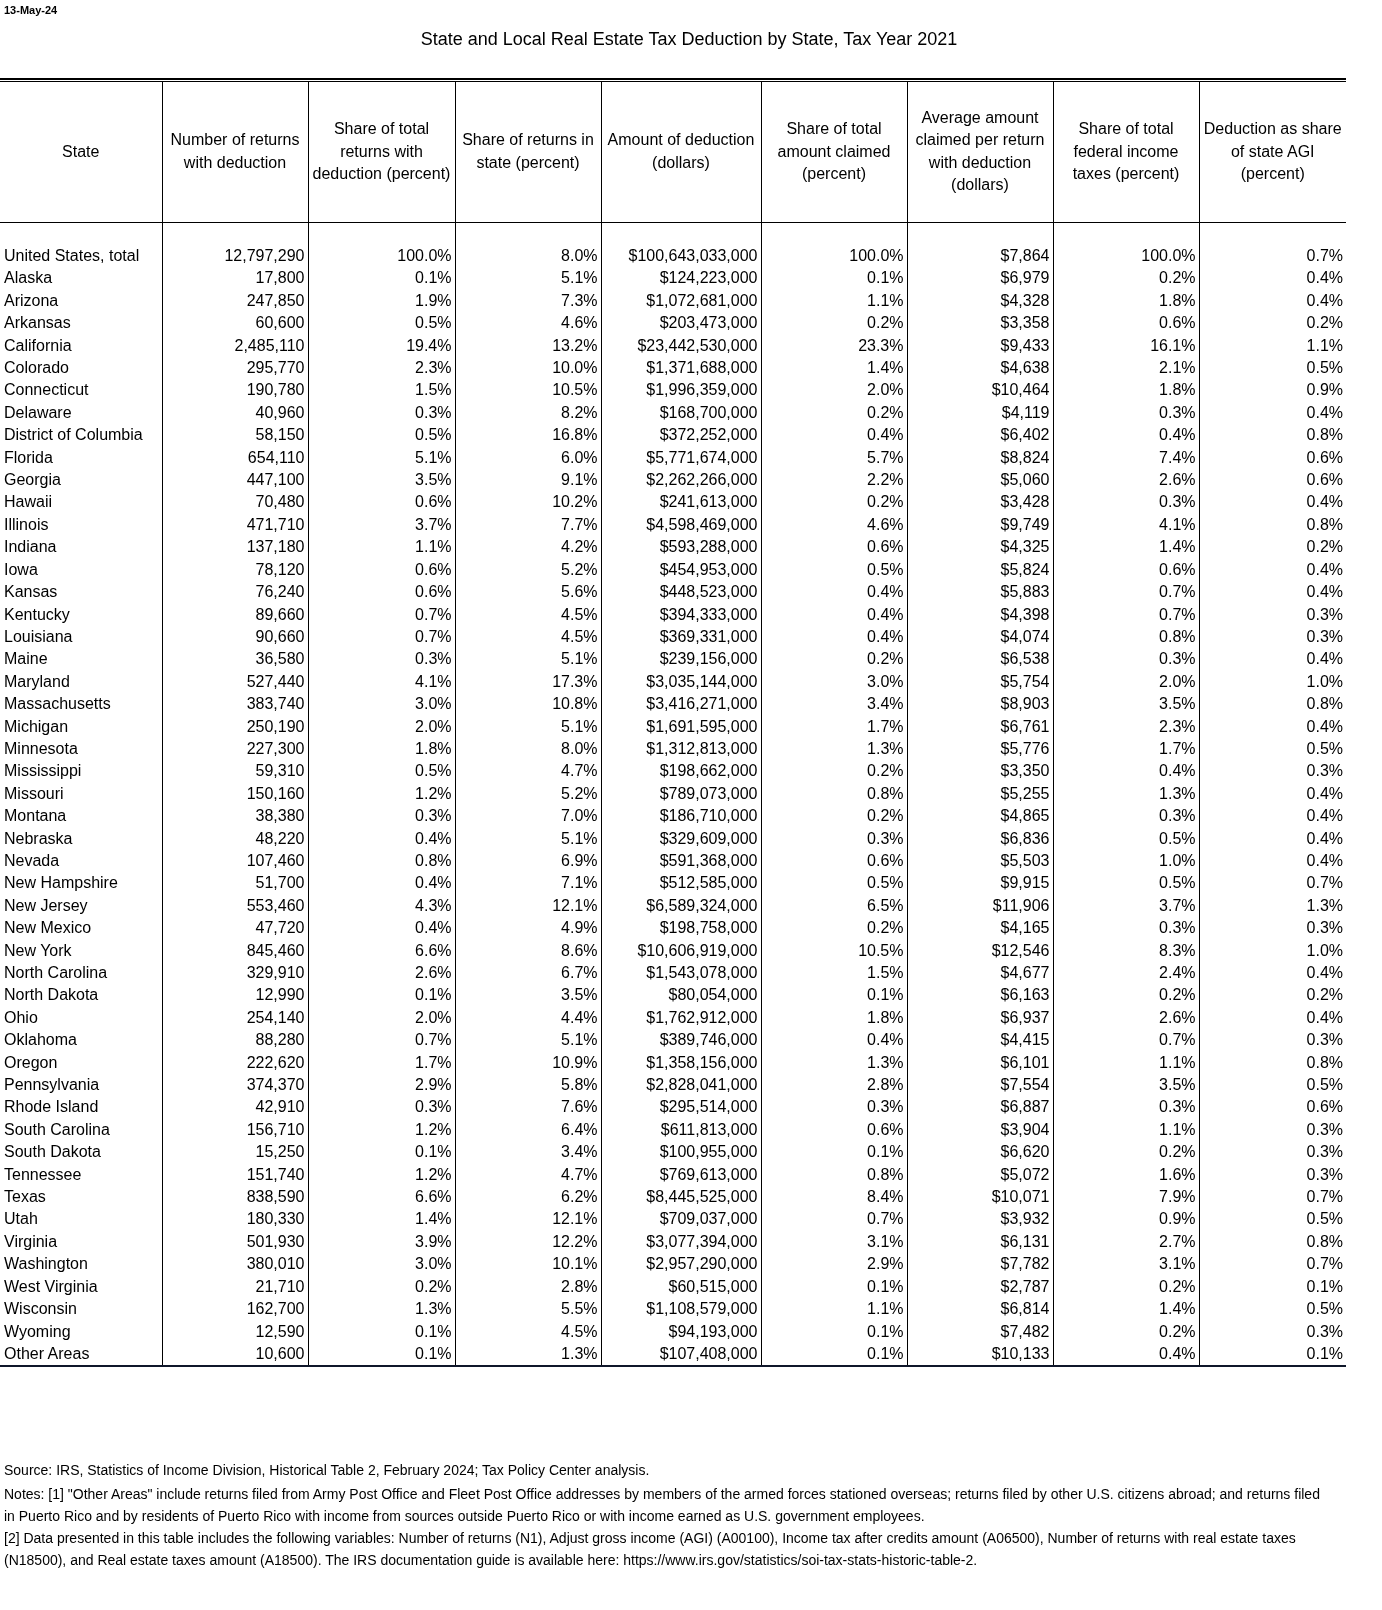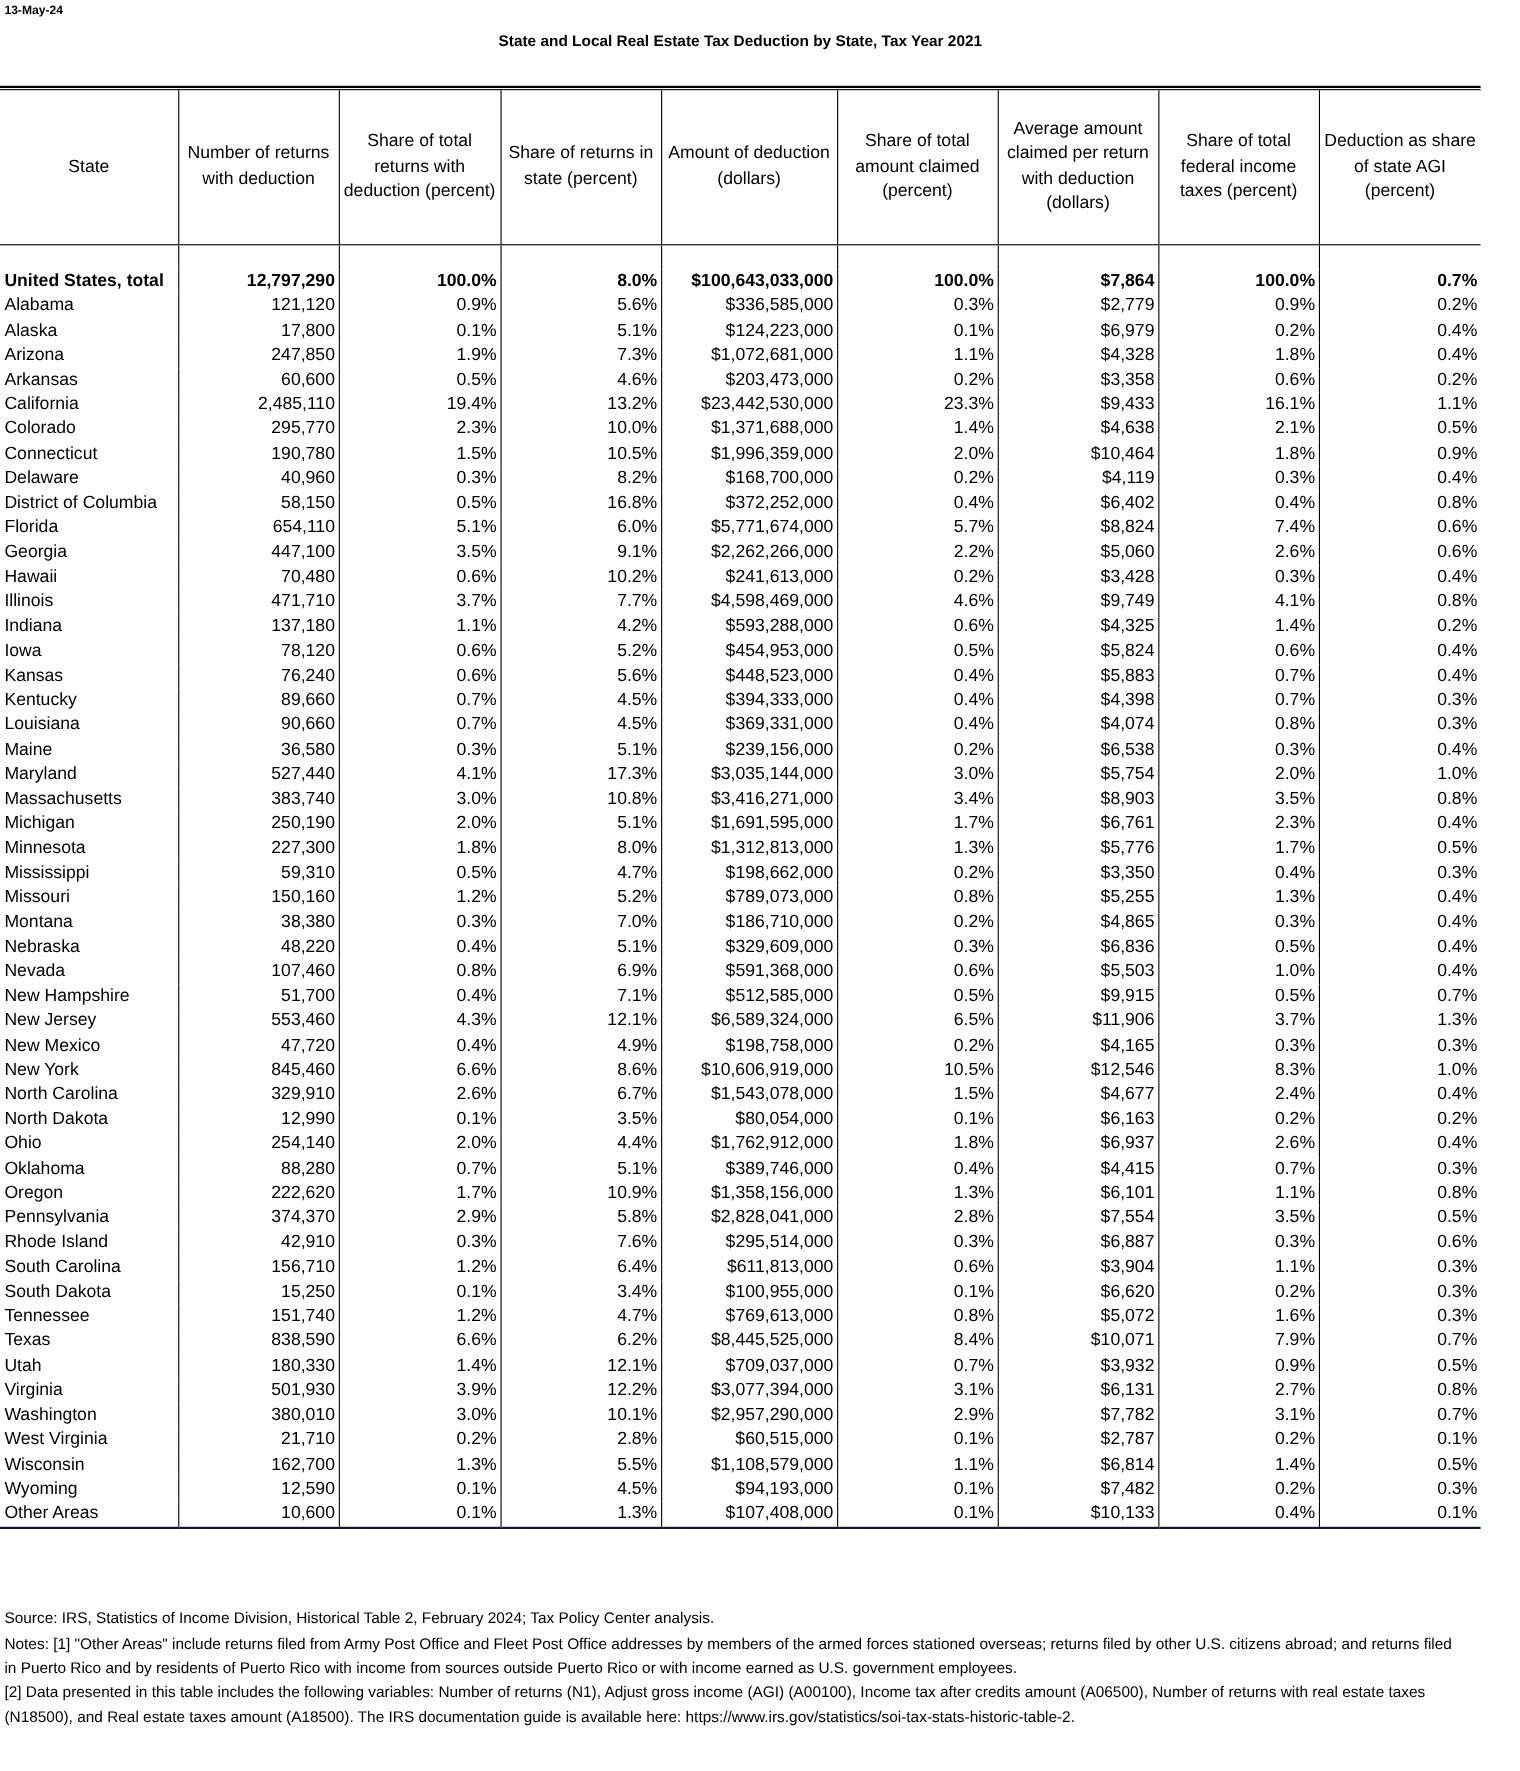--- a/index.html
+++ b/index.html
@@ -1,28 +1,28 @@
 <!DOCTYPE html>
 <html><head>
 <meta charset="utf-8">
 <style>
   * { box-sizing: border-box; margin: 0; padding: 0; }
   html, body { width: 1382px; height: 1610px; background: #ffffff; }
   body { font-family: "Liberation Sans", sans-serif; color: #000; position: relative; }
   .date { position: absolute; left: 4px; top: 4px; font-size: 11px; font-weight: bold; }
-  .title { position: absolute; left: 0; width: 1346px; top: 29px; text-align: center; font-size: 14px; font-weight: bold; }
+  .title { position: absolute; left: 16px; width: 1346px; top: 29px; text-align: center; font-size: 18px; font-weight: normal; }
   .tbl-wrap { position: absolute; left: 0; top: 78px; width: 1346px; }
   .dbl { border-top: 2px solid #000; height: 4px; border-bottom: 1px solid #000; }
   table { border-collapse: collapse; width: 1346px; table-layout: fixed; }
   th { font-weight: normal; font-size: 16px; line-height: 22.4px; height: 140px; vertical-align: middle; text-align: center; border-left: 1px solid #000; border-bottom: 1.5px solid #000; padding: 0 2px; }
   th:first-child { border-left: none; }
   td { font-size: 16px; height: 22.4px; line-height: 22.4px; text-align: right; border-left: 1px solid #000; padding: 0 3px 0 0; white-space: nowrap; }
   td:first-child { border-left: none; text-align: left; padding-left: 4px; }
   tr.spacer td { height: 23px; }
-  tr.total td { font-weight: bold; }
+  tr.total td { font-weight: normal; }
   tr.last td { border-bottom: 2px solid #0f172a; }
   .foot { position: absolute; left: 4px; width: 1330px; font-size: 14px; line-height: 22px; }
   .foot b { font-weight: normal; }
 </style>
 </head>
 <body>
 
 <div class="date">13-May-24</div>
 <div class="title">State and Local Real Estate Tax Deduction by State, Tax Year 2021</div>
 
@@ -69,31 +69,20 @@
         <td>United States, total</td>
         <td>12,797,290</td>
         <td>100.0%</td>
         <td>8.0%</td>
         <td>$100,643,033,000</td>
         <td>100.0%</td>
         <td>$7,864</td>
         <td>100.0%</td>
         <td>0.7%</td>
       </tr>
-    <tr>
-          <td>Alabama</td>
-          <td>121,120</td>
-          <td>0.9%</td>
-          <td>5.6%</td>
-          <td>$336,585,000</td>
-          <td>0.3%</td>
-          <td>$2,779</td>
-          <td>0.9%</td>
-          <td>0.2%</td>
-        </tr>
         <tr>
           <td>Alaska</td>
           <td>17,800</td>
           <td>0.1%</td>
           <td>5.1%</td>
           <td>$124,223,000</td>
           <td>0.1%</td>
           <td>$6,979</td>
           <td>0.2%</td>
           <td>0.4%</td>

